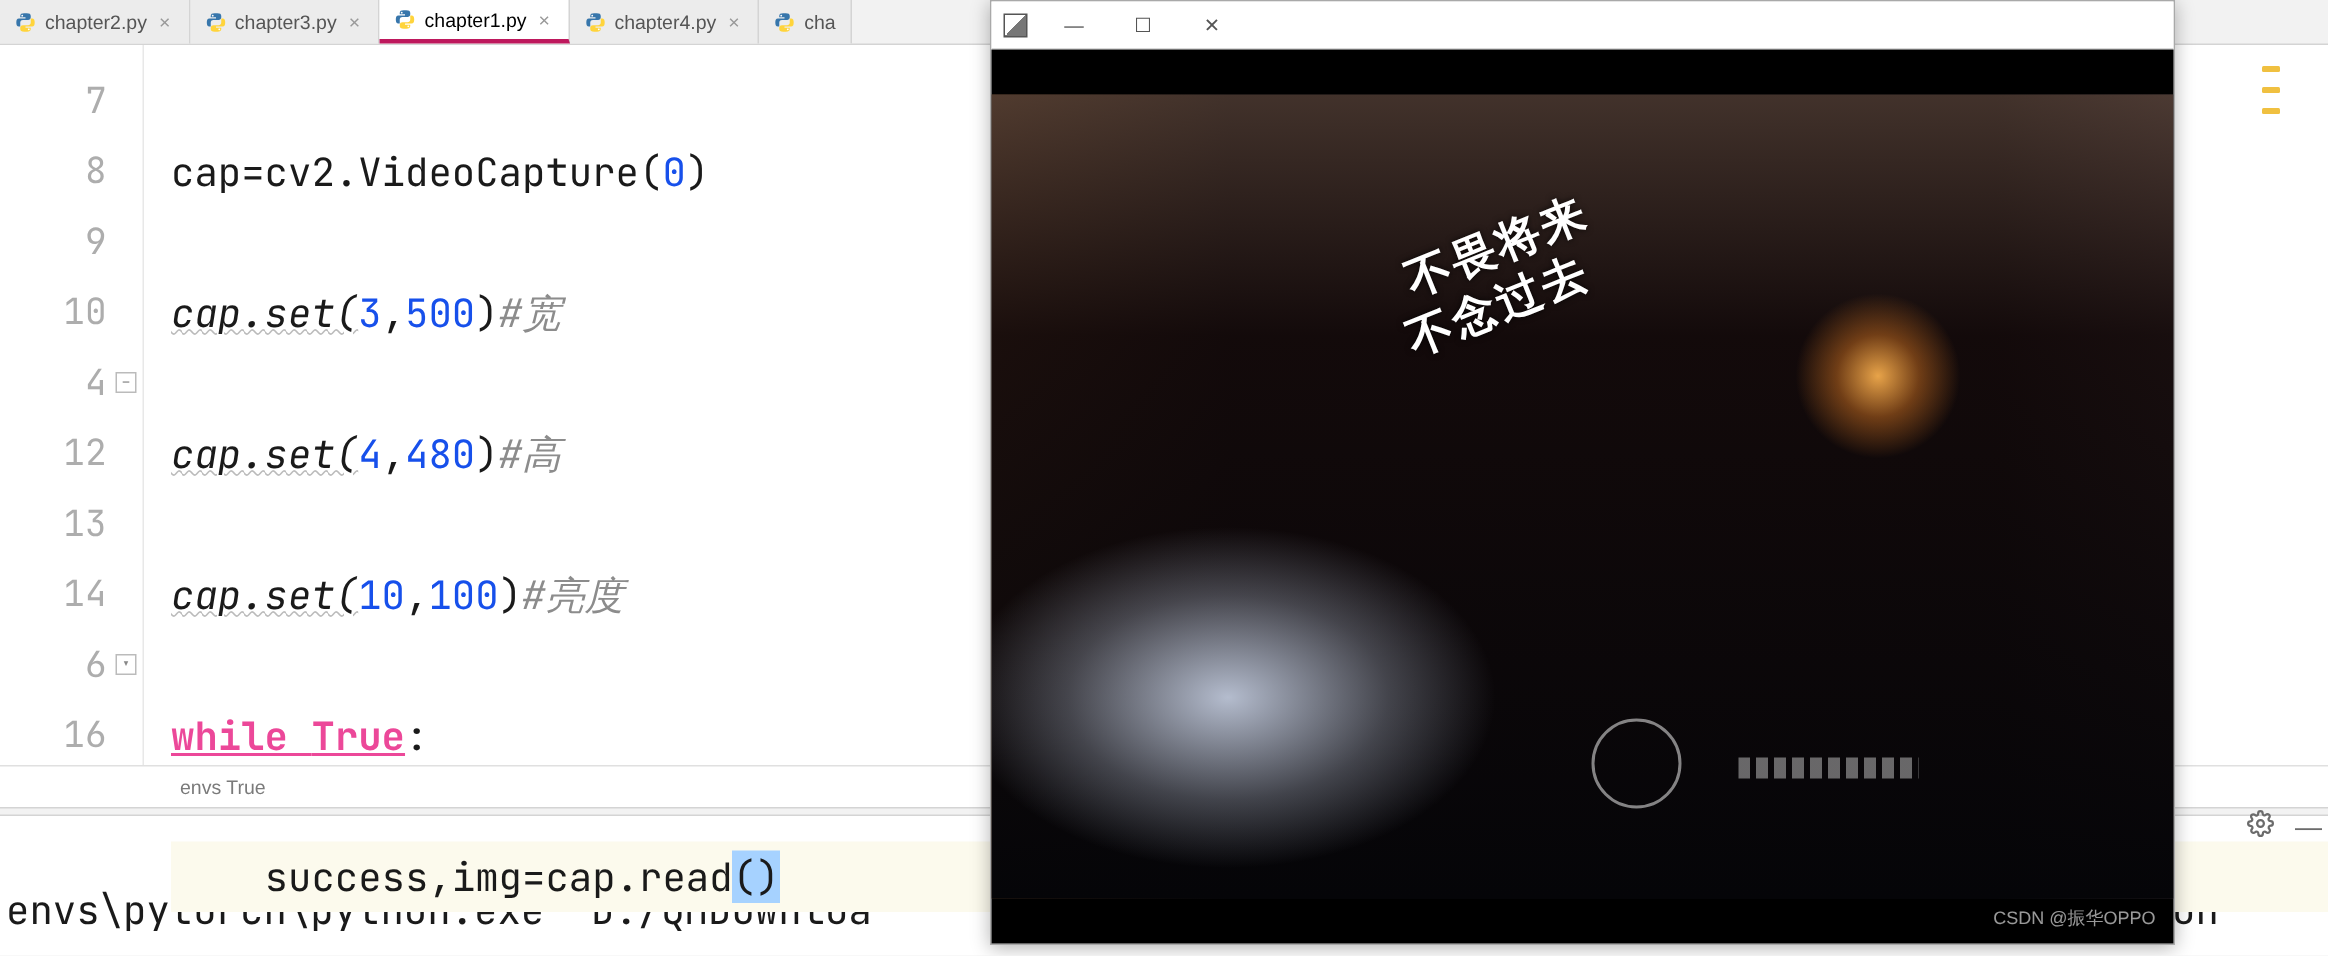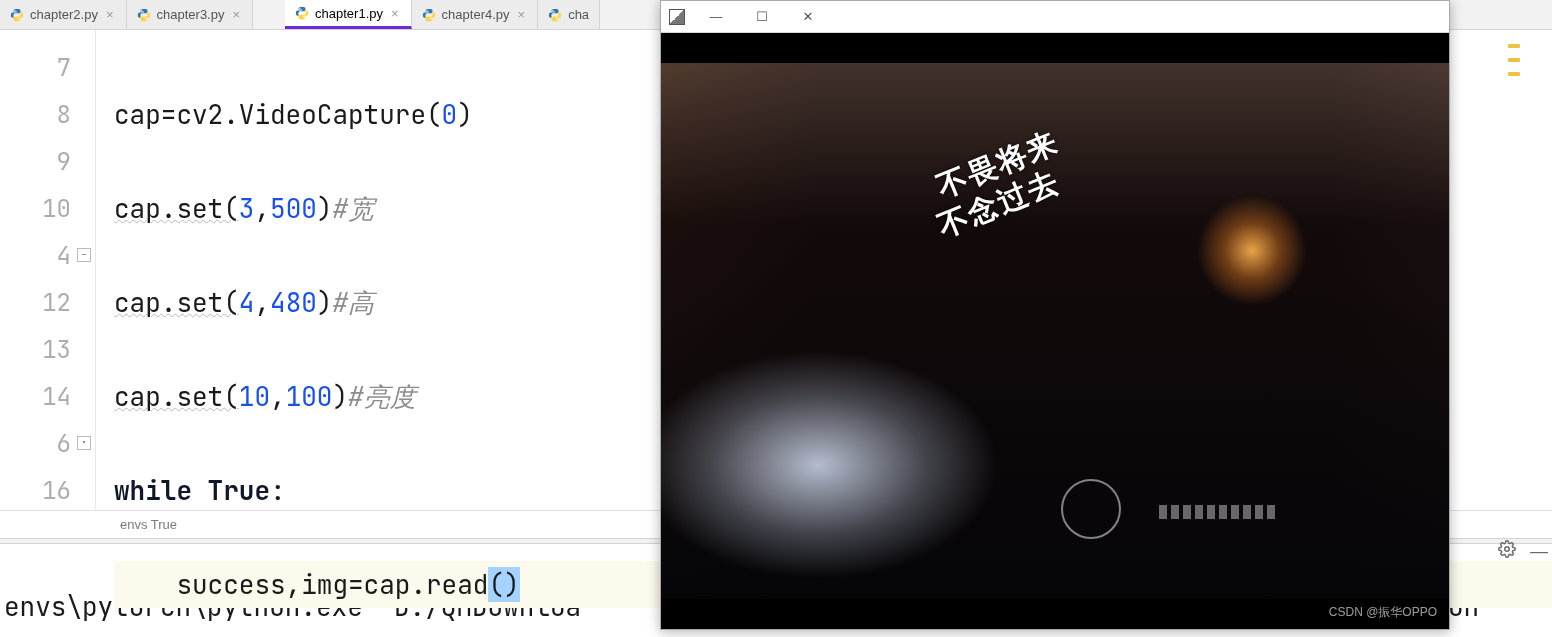--- a/index.html
+++ b/index.html
@@ -28,22 +28,21 @@
   border-right: 1px solid #d4d4d4;
   background: #ececec;
   font-size: 13px;
   color: #555;
   cursor: pointer;
   text-align: right;
 }
 .tab.active {
   background: #ffffff;
   color: #000;
-  border-bottom: 3px solid #6d28d9;
-  margin-left: 32px;
+  border-bottom: 3px solid #be185d;
 }
 .tab .close {
   color: #999;
   font-size: 13px;
   padding: 0 2px;
 }
 .py-icon {
   width: 14px; height: 14px;
   display: inline-flex;
   align-items: center;
@@ -89,28 +88,29 @@
   padding-top: 14px;
   padding-left: 18px;
   font-family: "Consolas","JetBrains Mono",monospace;
   font-size: 26px;
   line-height: 47px;
   color: #1a1a1a;
   white-space: pre;
   position: relative;
 }
 .code .line { height: 47px; }
-.kw { color: #0f172a; font-weight: bold; }
+.kw { color: #ec4899; font-weight: bold; text-decoration: underline; }
 .num { color: #1750eb; }
 .cmt { color: #8c8c8c; font-style: italic; }
 .hl-line { background: #fcfaed; display: block; width: 100%; }
 .sel { background: #a6d2ff; }
 .underline-wavy {
   text-decoration: underline wavy rgba(120,120,120,0.5);
   text-decoration-thickness: 1px;
+  font-style: italic;
 }
 
 .breadcrumb {
   height: 28px;
   border-top: 1px solid #e0e0e0;
   padding-left: 120px;
   font-size: 13px;
   color: #7a7a7a;
   display: flex;
   align-items: center;

